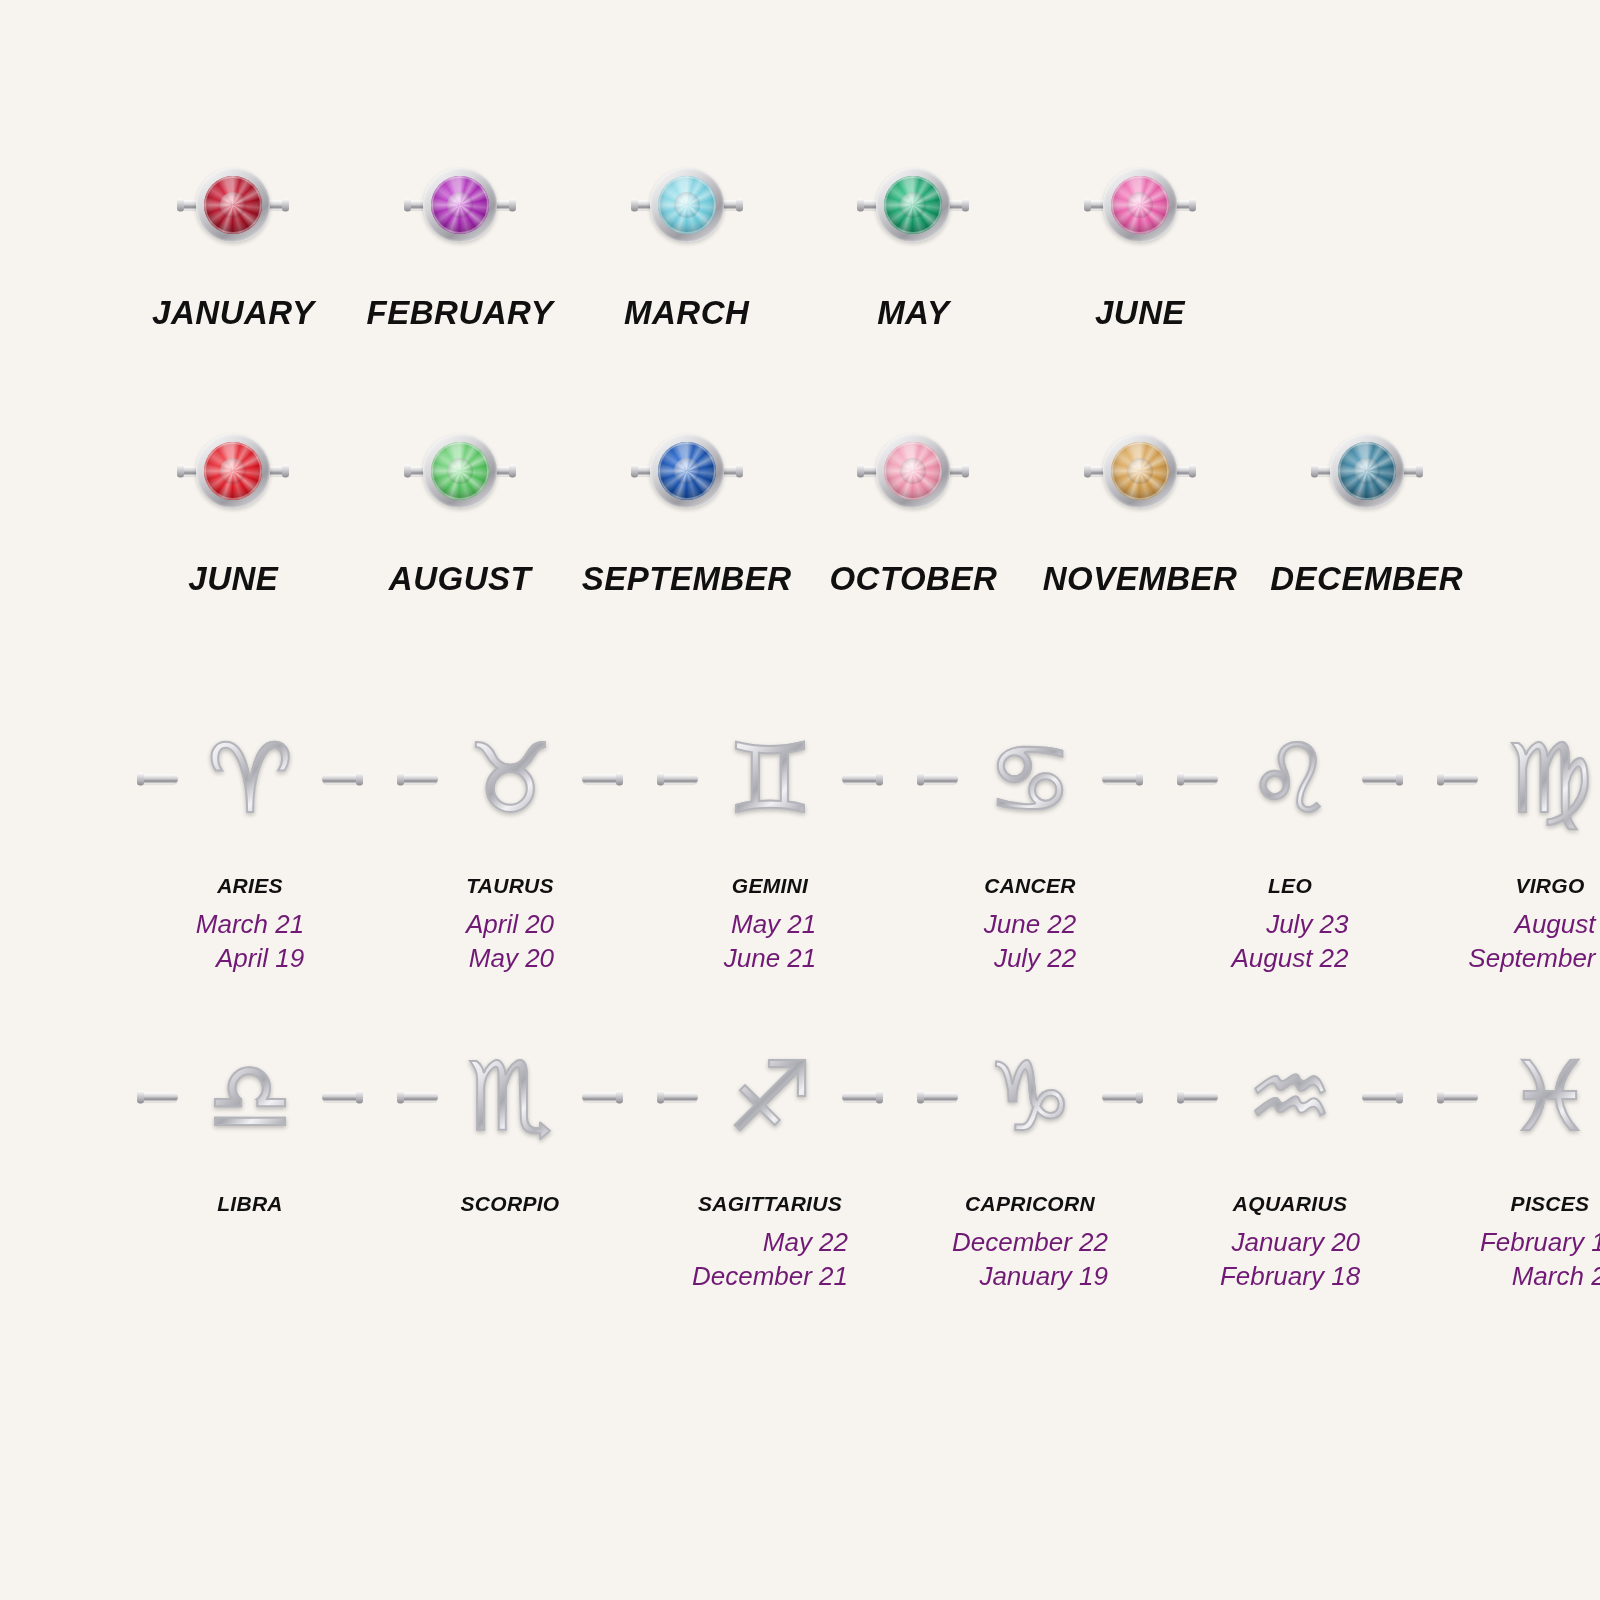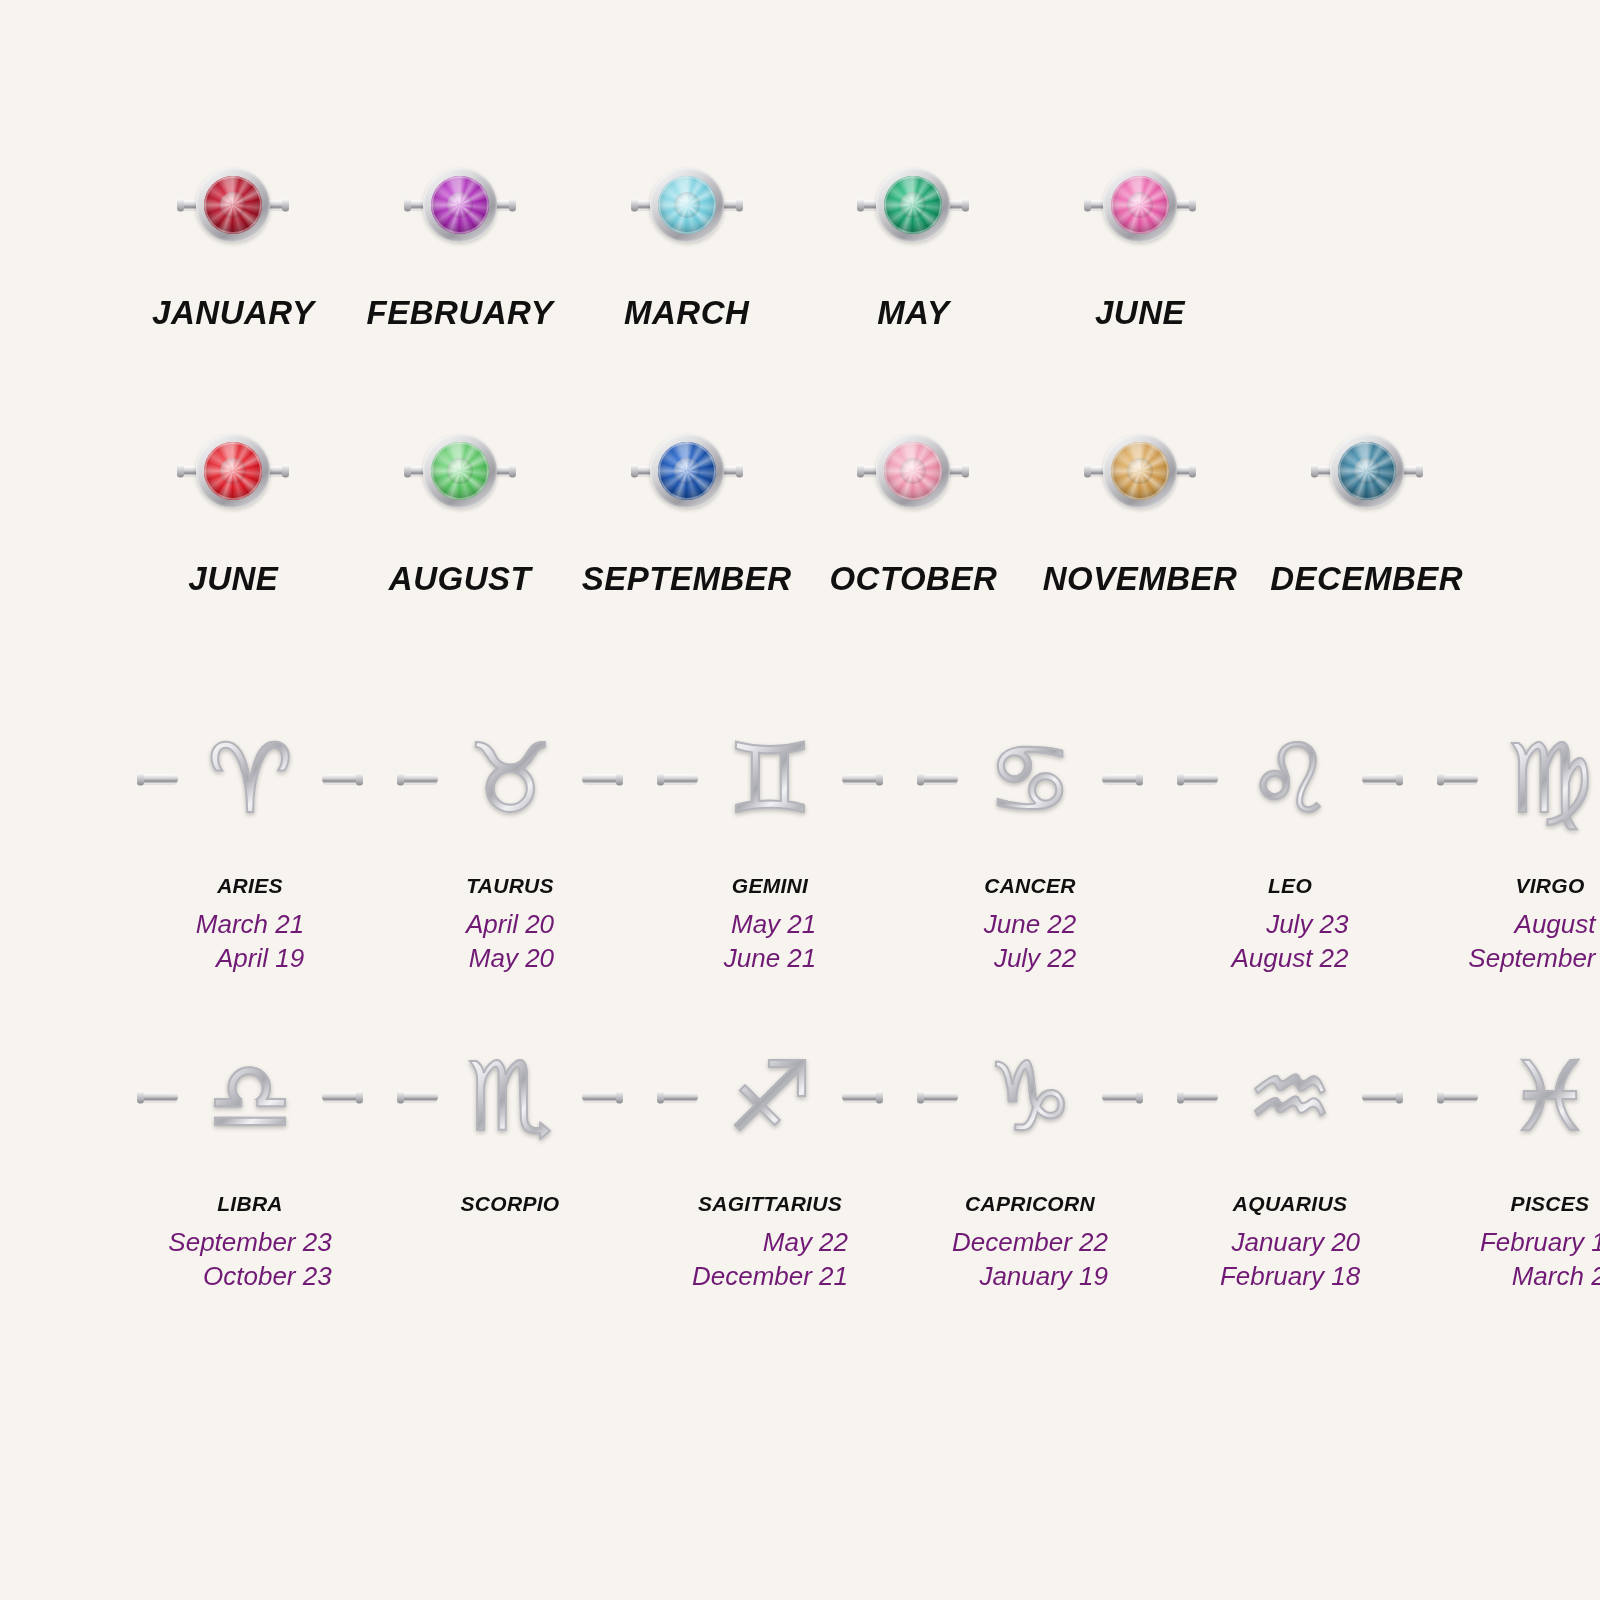--- a/index.html
+++ b/index.html
@@ -428,24 +428,20 @@
       </div>
     </div>
   <div class="grid row-signs-2" id="signs-row-2">
       <div class="cell">
         <div class="zcharm">
           <div class="zbar left"></div>
           <div class="zbar right"></div>
           <div class="zsym">♎</div>
         </div>
         <div class="sign-name">LIBRA</div>
-        <div class="sign-dates">
-          <div>September 23</div>
-          <div>October 23</div>
-        </div>
       </div>
       <div class="cell">
         <div class="zcharm">
           <div class="zbar left"></div>
           <div class="zbar right"></div>
           <div class="zsym">♏</div>
         </div>
         <div class="sign-name">SCORPIO</div>
       </div>
       <div class="cell">

